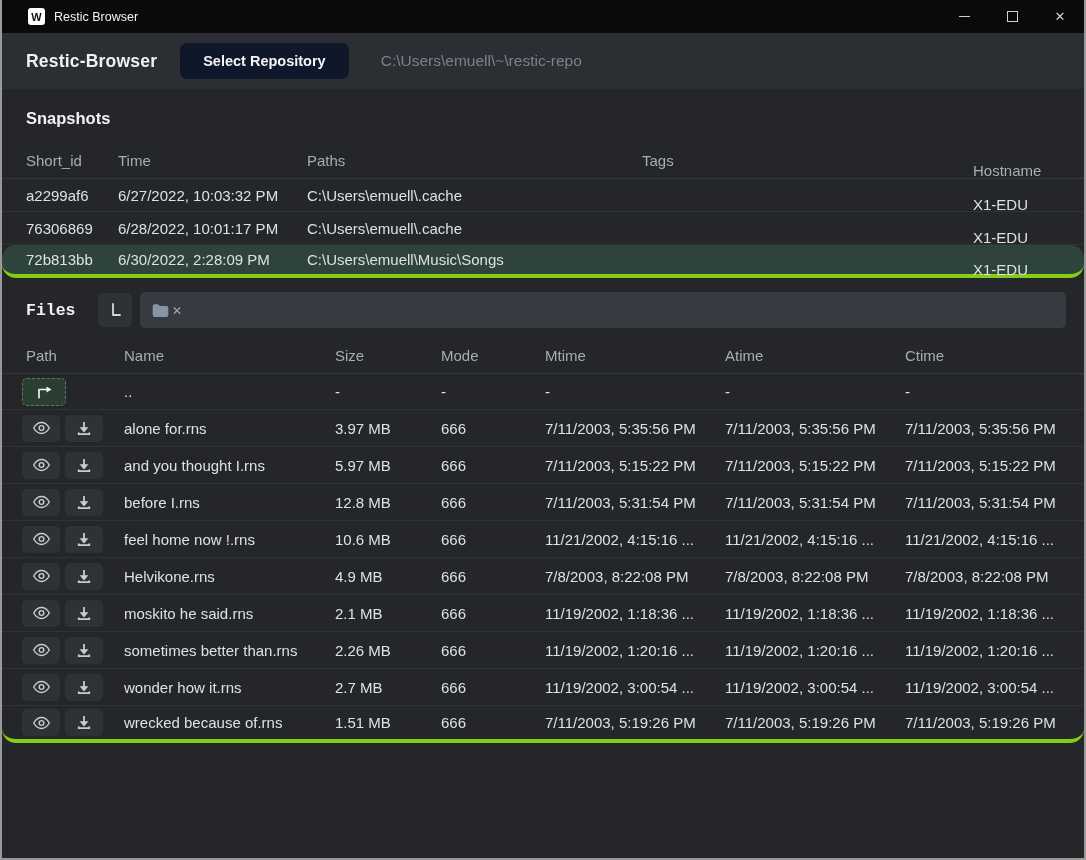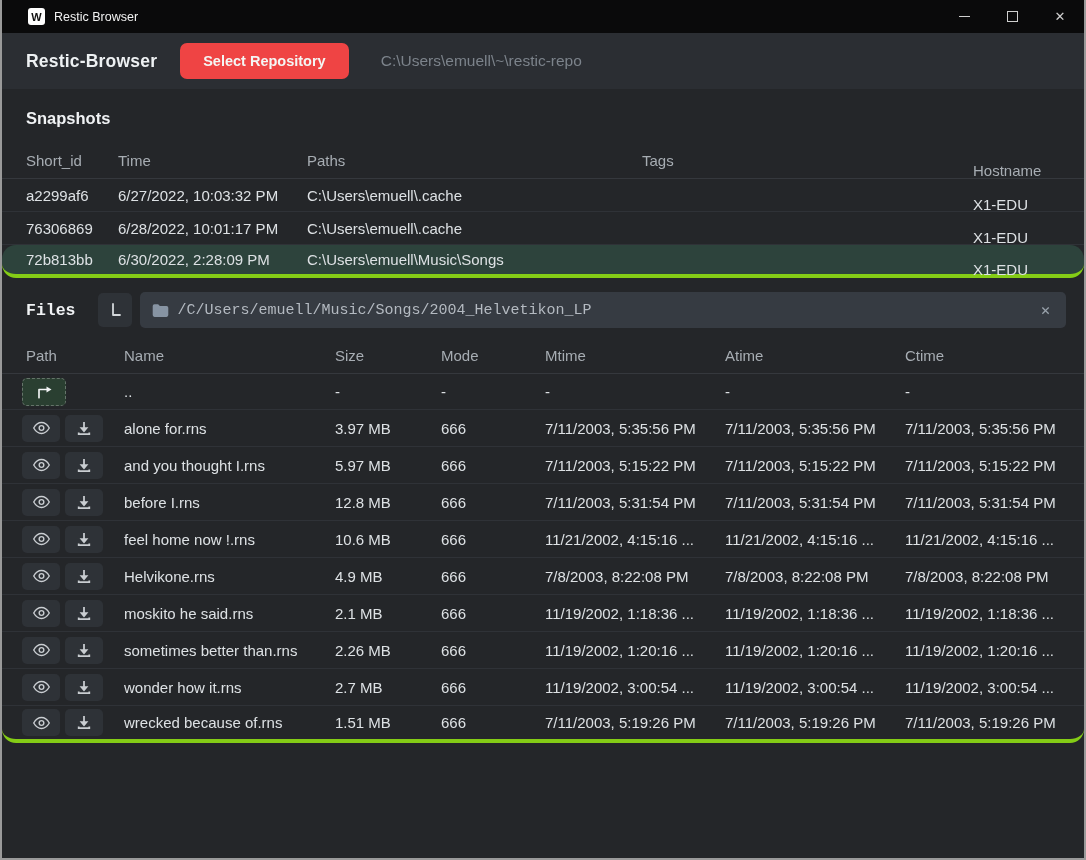--- a/index.html
+++ b/index.html
@@ -30,21 +30,21 @@
   .glyph-max{ width:11px; height:11px; border:1.5px solid #cfcfcf; display:block; }
   .glyph-close{ color:#cfcfcf; font-size:13px; line-height:1; }
 
   
   .header{
     height:56px; background:#2b2e33; flex:0 0 auto;
     display:flex; align-items:center; padding:0 24px;
   }
   .header-title{ font-size:17.5px; font-weight:bold; color:#eef1f3; letter-spacing:.2px; }
   .repo-btn{
-    margin-left:23px; padding:10px 23px; background:#ef4444; border:none;
+    margin-left:23px; padding:10px 23px; background:#0f172a; border:none;
     border-radius:7px; color:#f4f6f4; font-weight:bold; font-size:14.5px;
     font-family:inherit; cursor:pointer;
   }
   .repo-path{ margin-left:32px; font-size:15.5px; color:#7c838b; }
 
   
   .section-title{ padding:20px 24px 15px 24px; font-size:16.5px; font-weight:bold; color:#f0f2f4; }
 
   .thead{ display:flex; align-items:center; height:36px; border-bottom:1px solid #35383d;
           color:#a7adb3; font-size:15px; }
@@ -164,21 +164,20 @@
     <span class="files-label">Files</span>
     <button class="square-btn">
       <svg width="18" height="18" viewBox="0 0 18 18">
         <path d="M7 3 v11 h7" fill="none" stroke="#d3d7da" stroke-width="1.8" stroke-linecap="round" stroke-linejoin="round"></path>
       </svg>
     </button>
     <div class="path-box">
       <svg width="17" height="15" viewBox="0 0 24 20">
         <path d="M1 3.5A2.5 2.5 0 0 1 3.5 1h5.2l2.4 2.6h9.4A2.5 2.5 0 0 1 23 6.1v10.4a2.5 2.5 0 0 1-2.5 2.5h-17A2.5 2.5 0 0 1 1 16.5z" fill="#8794a3"></path>
       </svg>
-      <span class="path-text">/C/Users/emuell/Music/Songs/2004_Helvetikon_LP</span>
       <span class="clear-x">✕</span>
     </div>
   </div>
 
   <div class="thead files-head">
     <span class="f-path">Path</span>
     <span class="f-name">Name</span>
     <span class="f-size">Size</span>
     <span class="f-mode">Mode</span>
     <span class="f-mtime">Mtime</span>

